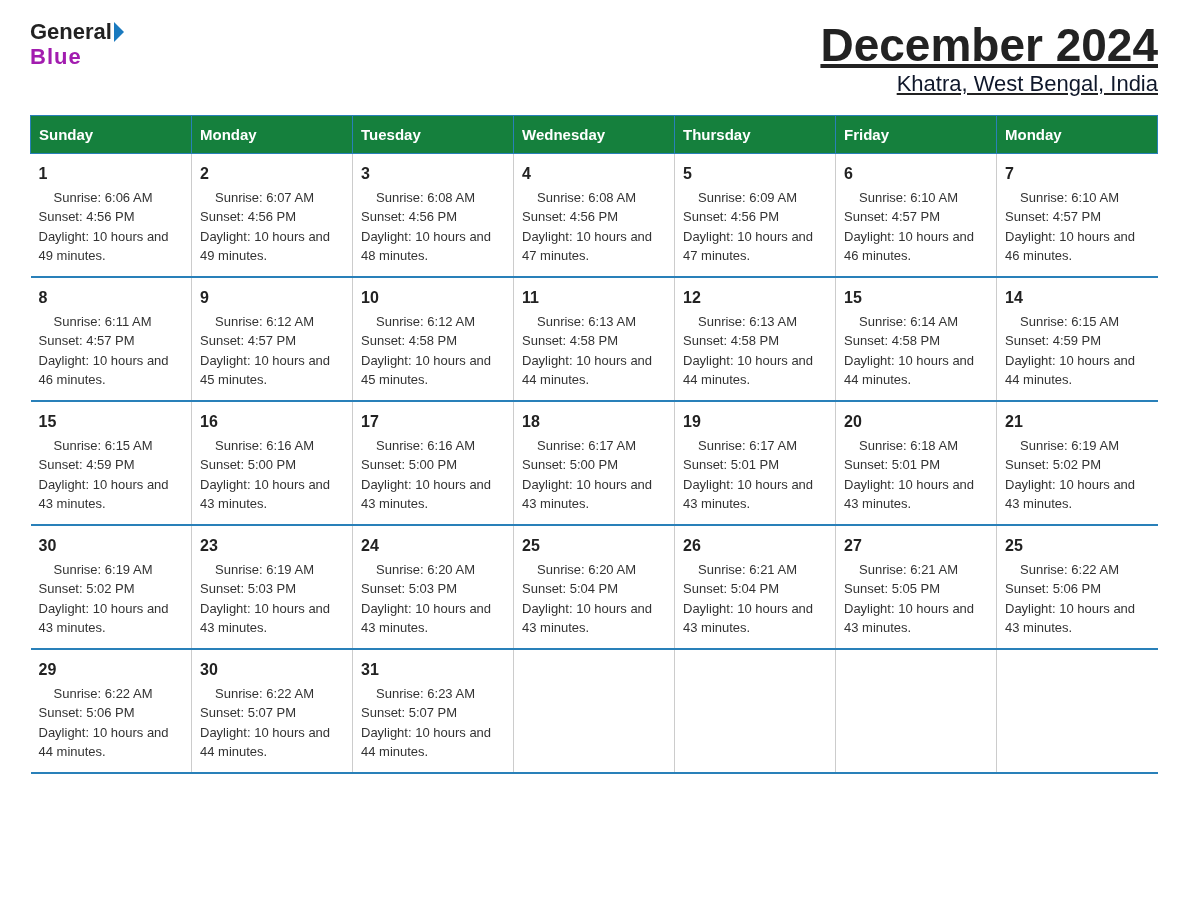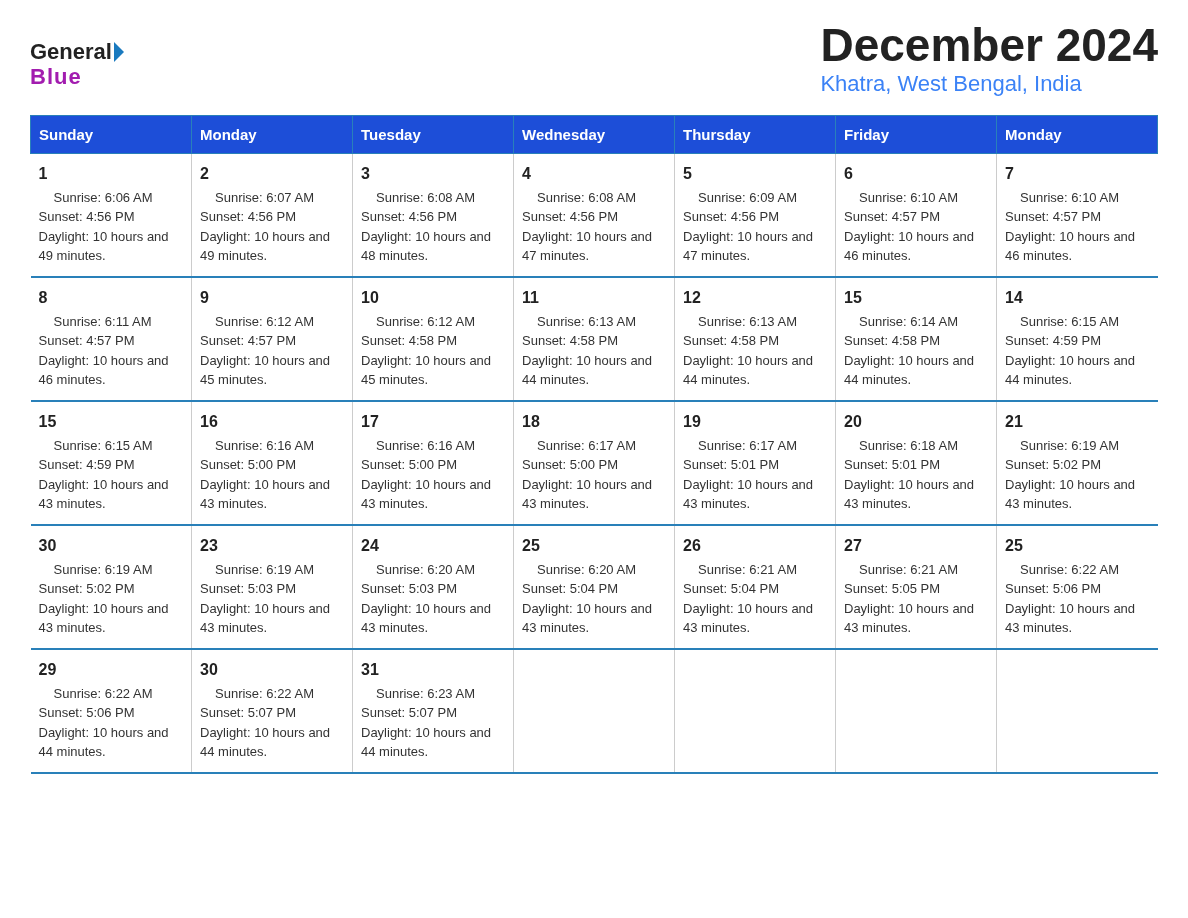--- a/index.html
+++ b/index.html
@@ -20,60 +20,60 @@
       flex-direction: column;
       align-items: flex-start;
     }
     .logo-text {
       display: flex;
       align-items: center;
       font-size: 22px;
       font-weight: bold;
       color: #222;
       line-height: 1.1;
-      margin-top: 20px;
     }
     .logo-arrow {
       width: 0;
       height: 0;
       border-left: 10px solid #1a7abf;
       border-top: 10px solid transparent;
       border-bottom: 10px solid transparent;
       display: inline-block;
       margin-left: 2px;
       margin-right: 2px;
       vertical-align: middle;
     }
     .logo-blue-line {
       color: #a21caf;
       font-size: 22px;
       font-weight: bold;
       letter-spacing: 1px;
     }
     .title-block {
-      text-align: left;
+      text-align: right;
+      text-decoration: underline;
     }
     .title-block h1 {
       font-size: 46px;
       font-weight: bold;
       color: #222;
       line-height: 1.1;
     }
     .title-block h2 {
       font-size: 22px;
       font-weight: normal;
-      color: #3b82f6;
+      color: #0f172a;
     }
     table {
       width: 100%;
       border-collapse: collapse;
       table-layout: fixed;
     }
     thead tr {
-      background-color: #1d4ed8;
+      background-color: #15803d;
       color: #fff;
     }
     thead th {
       padding: 10px 8px;
       font-size: 15px;
       font-weight: bold;
       text-align: left;
       border: 1px solid #2980b9;
     }
     tbody tr {

